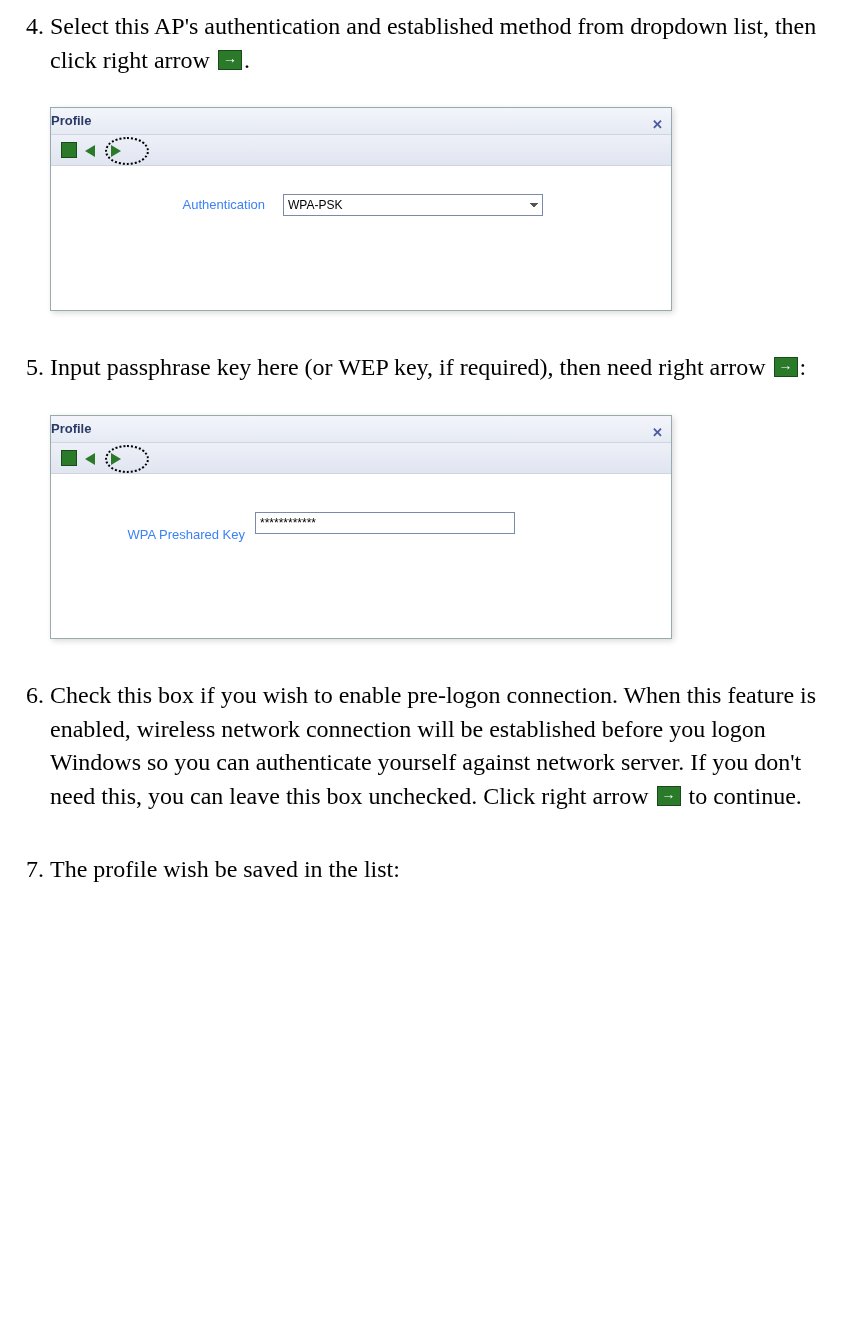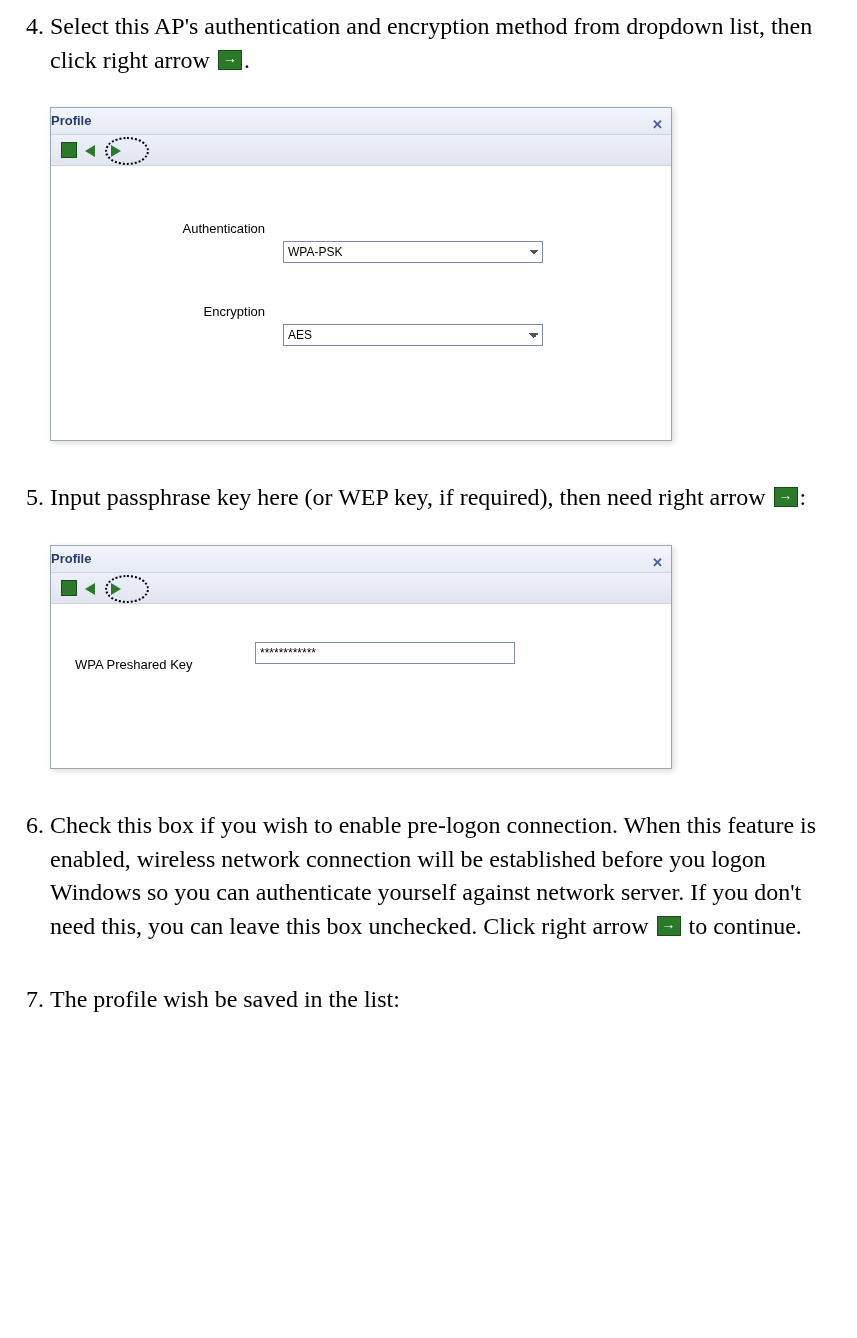--- a/index.html
+++ b/index.html
@@ -71,62 +71,56 @@
   .nav-right::before { border-top: 6px solid transparent; border-bottom: 6px solid transparent; border-left: 10px solid #2a7a2a; }
   .ellipse {
     position: absolute;
     width: 40px; height: 24px;
     border: 2px dotted #000;
     border-radius: 50%;
     top: 2px;
   }
   .dlg-body { padding: 28px 24px 80px 24px; background: #fff; }
   .form-row { display: flex; align-items: center; margin-bottom: 14px; }
-  .form-label { width: 190px; text-align: right; padding-right: 18px; color: #000000; }
+  .form-label { width: 190px; text-align: right; padding-right: 18px; color: #3b82f6; }
   .form-select, .form-input {
     width: 260px; height: 22px;
     border: 1px solid #7a8aaa;
     background: #fff;
     font-family: Tahoma, Arial, sans-serif;
     font-size: 12px;
     padding: 0 4px;
     box-sizing: border-box;
   }
-  .form-select { appearance: none; background-image: linear-gradient(45deg,transparent 50%,#555 50%),linear-gradient(-45deg,transparent 50%,#555 50%); background-position: right 8px center, right 3px center; background-size: 5px 5px; background-repeat: no-repeat; padding-right: 20px; margin-top: 47px; }
+  .form-select { appearance: none; background-image: linear-gradient(45deg,transparent 50%,#555 50%),linear-gradient(-45deg,transparent 50%,#555 50%); background-position: right 8px center, right 3px center; background-size: 5px 5px; background-repeat: no-repeat; padding-right: 20px; }
 </style>
 </head>
 <body>
 
 <ol class="main" start="4">
   <li>
-    <span>Select this AP's authentication and encryption method from dropdown list, then click right arrow </span>
+    <span>Select this AP's authentication and established method from dropdown list, then click right arrow </span>
     <span class="inline-arrow"></span><span>.</span>
 
     <div class="dialog">
       <div class="dlg-title">
         <span>Profile</span>
         <span class="dlg-close">✕</span>
       </div>
       <div class="dlg-nav">
         <span class="sq"></span>
         <span class="nav-arrow nav-left"></span>
         <span class="nav-arrow nav-right"></span>
         <span class="ellipse" style="left:54px;"></span>
       </div>
       <div class="dlg-body">
         <div class="form-row">
           <div class="form-label">Authentication</div>
           <select class="form-select">
             <option>WPA-PSK</option>
-          </select>
-        </div>
-        <div class="form-row">
-          <div class="form-label">Encryption</div>
-          <select class="form-select">
-            <option>AES</option>
           </select>
         </div>
       </div>
     </div>
   </li>
 
   <li>
     <span>Input passphrase key here (or WEP key, if required), then need right arrow </span>
     <span class="inline-arrow"></span><span>:</span>
 
@@ -136,21 +130,21 @@
         <span class="dlg-close">✕</span>
       </div>
       <div class="dlg-nav">
         <span class="sq"></span>
         <span class="nav-arrow nav-left"></span>
         <span class="nav-arrow nav-right"></span>
         <span class="ellipse" style="left:54px;"></span>
       </div>
       <div class="dlg-body">
         <div class="form-row">
-          <div class="form-label" style="text-align:left; width:170px; padding-right:10px;margin-top:24px;">WPA Preshared Key</div>
+          <div class="form-label" style="text-align:right; width:170px; padding-right:10px;margin-top:24px;">WPA Preshared Key</div>
           <input class="form-input" value="************" style="">
         </div>
       </div>
     </div>
   </li>
 
   <li style="margin-top:20px;">
     <span>Check this box if you wish to enable pre-logon connection. When this feature is enabled, wireless network connection will be established before you logon Windows so you can authenticate yourself against network server. If you don't need this, you can leave this box unchecked. Click right arrow </span>
     <span class="inline-arrow"></span>
     <span> to continue.</span>

